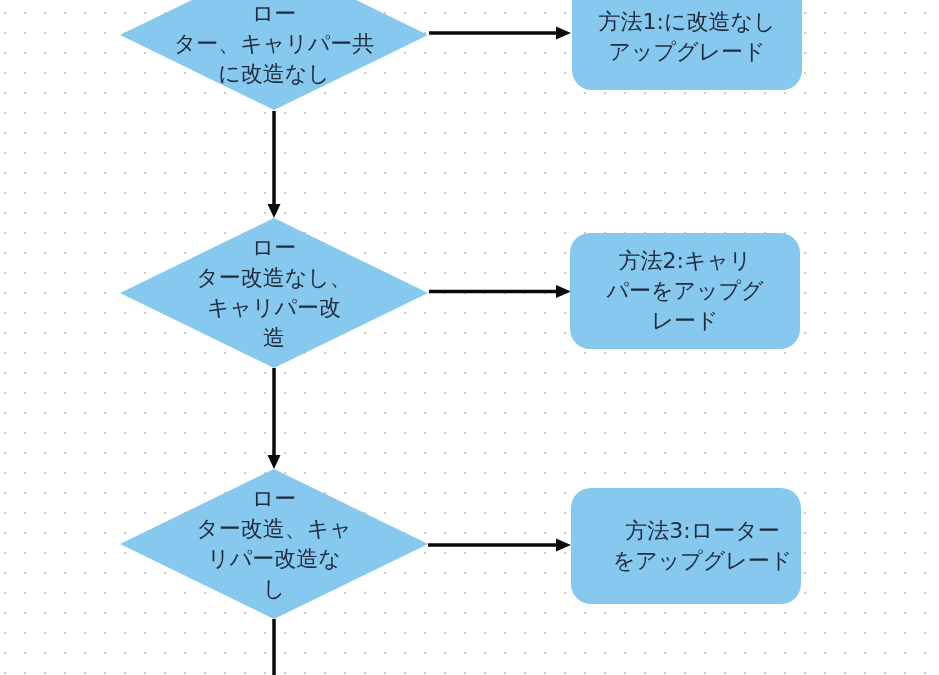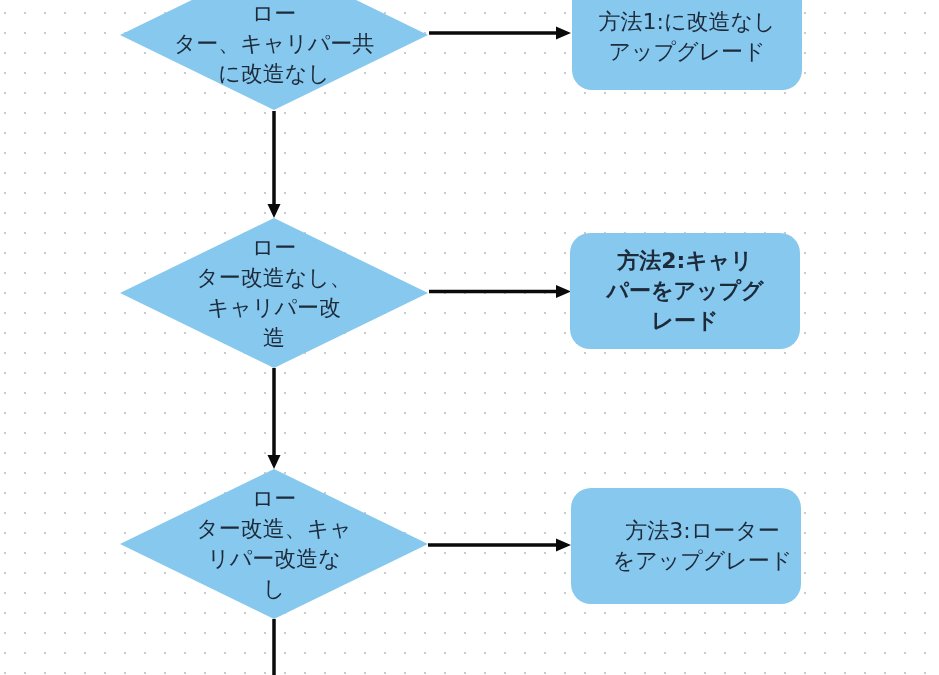--- a/index.html
+++ b/index.html
@@ -43,21 +43,21 @@
   }
   .rounded {
     border-radius: 20px;
     width: 230px;
     height: 116px;
   }
   .d1 { top: -40px; padding-top: 18px; }
   .d2 { top: 218px; }
   .d3 { top: 469px; }
   .p1 { left: 572px; top: -26px; padding-top: 10px; }
-  .p2 { left: 570px; top: 233px; font-weight: bold; }
+  .p2 { left: 570px; top: 233px; }
   .p3 { left: 571px; top: 488px; padding-left: 33px; }
   .arrows {
     position: absolute;
     left: 0; top: 0;
     width: 939px;
     height: 675px;
     color: var(--arrow-color);
     pointer-events: none;
   }
 </style>

